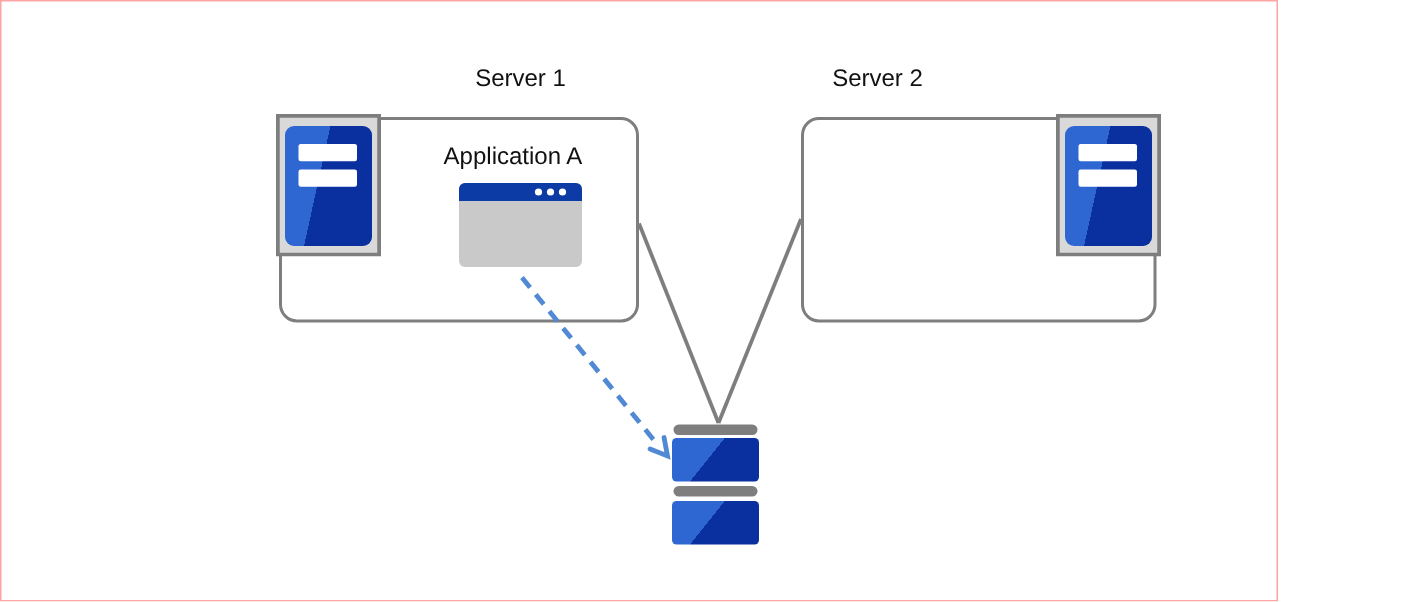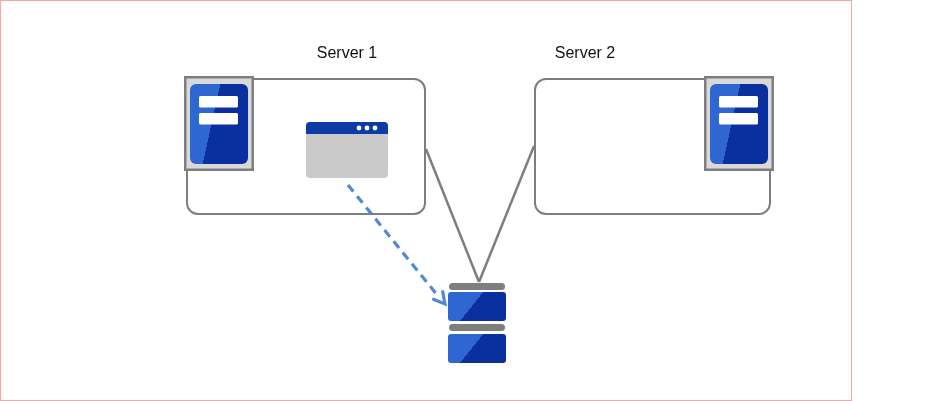--- a/index.html
+++ b/index.html
@@ -57,20 +57,21 @@
 </head>
 <body>
 
 <div id="canvas">
 
   <div id="server1-box" class="node-box"></div>
   <div id="server2-box" class="node-box"></div>
 
   <div id="server1-label" class="diagram-label">Server 1</div>
   <div id="server2-label" class="diagram-label">Server 2</div>
+  <div id="application-label" class="diagram-label">Application A</div>
 
   <svg id="server1-icon" class="icon-abs" width="70" height="95" viewBox="0 0 70 95">
     <defs>
       <linearGradient id="towerGrad1" x1="0%" y1="0%" x2="92%" y2="28%">
         <stop offset="0" stop-color="#2f67d2"></stop>
         <stop offset="0.52" stop-color="#2f67d2"></stop>
         <stop offset="0.52" stop-color="#0a2f9e"></stop>
         <stop offset="1" stop-color="#0a2f9e"></stop>
       </linearGradient>
     </defs>

